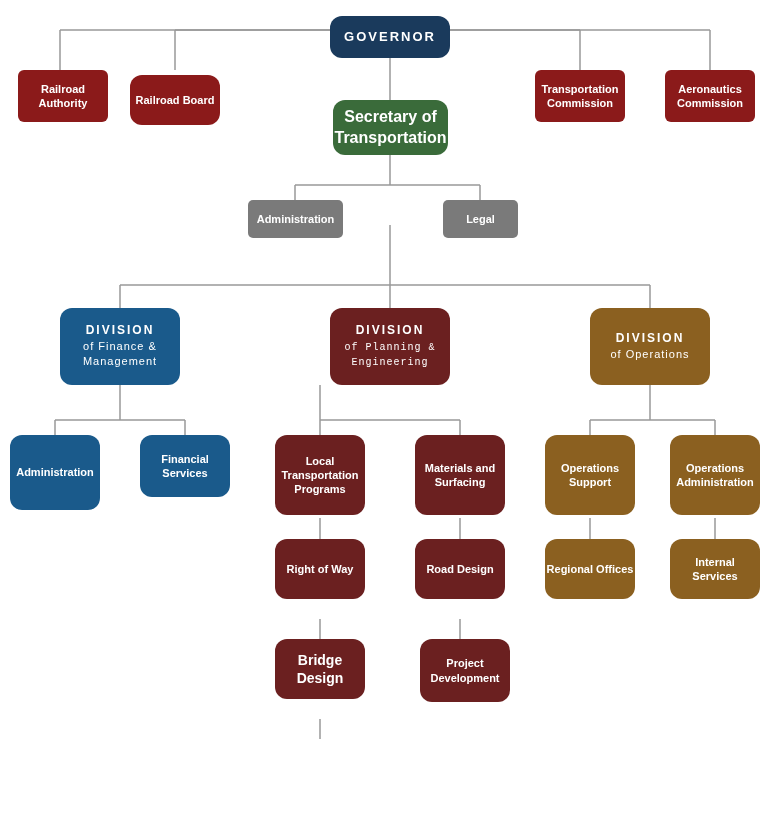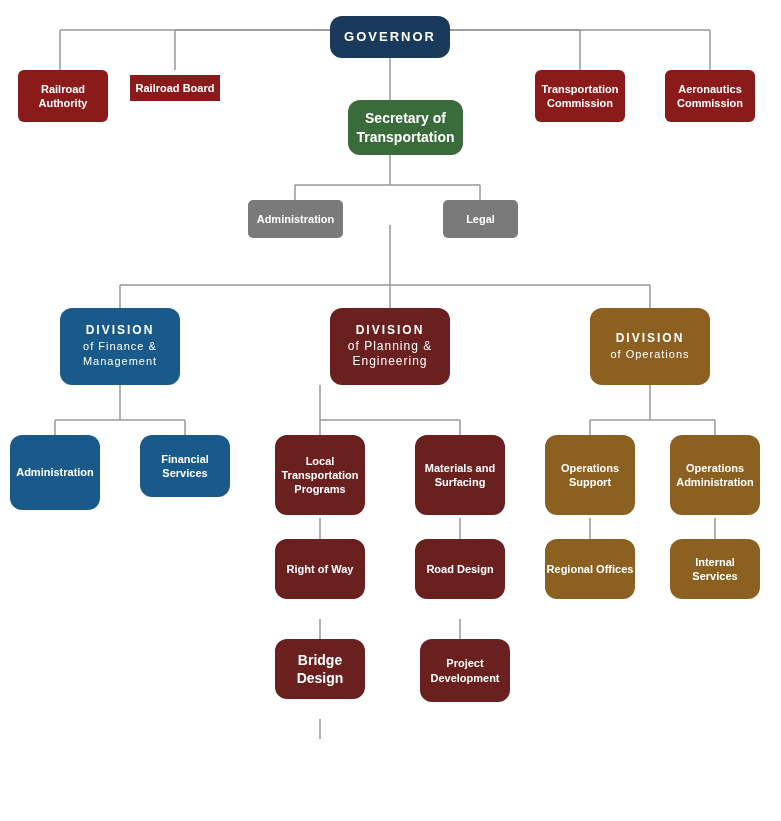--- a/index.html
+++ b/index.html
@@ -111,50 +111,50 @@
   </svg>
 
   <div class="node navy" style="width:120px;height:42px;left:330px;top:16px;letter-spacing:2px;font-size:13px;">
     <span>GOVERNOR</span>
   </div>
 
   <div class="node dark-red" style="width:90px;height:52px;left:18px;top:70px;font-size:11px;border-radius:6px;text-align:center;">
     <span>Railroad<br>Authority</span>
   </div>
 
-  <div class="node dark-red" style="width:90px;height:26px;left:130px;top:75px;font-size:11px;border-radius:0;">
+  <div class="node dark-red" style="width:90px;height:50px;left:130px;top:75px;font-size:11px;border-radius:12px;">
     <span>Railroad Board</span>
   </div>
 
   <div class="node dark-red" style="width:90px;height:52px;left:535px;top:70px;font-size:11px;border-radius:6px;">
     <span>Transportation<br>Commission</span>
   </div>
 
   <div class="node dark-red" style="width:90px;height:52px;left:665px;top:70px;font-size:11px;border-radius:6px;">
     <span>Aeronautics<br>Commission</span>
   </div>
 
-  <div class="node green" style="width:115px;height:55px;left:333px;top:100px;font-size:14px;margin-left:15px;">
+  <div class="node green" style="width:115px;height:55px;left:333px;top:100px;font-size:16px;">
     <span>Secretary of<br>Transportation</span>
   </div>
 
   <div class="node gray" style="width:95px;height:38px;left:248px;top:200px;font-size:11px;border-radius:5px;">
     <span>Administration</span>
   </div>
 
   <div class="node gray" style="width:75px;height:38px;left:443px;top:200px;font-size:11px;border-radius:5px;">
     <span>Legal</span>
   </div>
 
   <div class="node blue" style="width:120px;height:77px;left:60px;top:308px;font-size:12px;letter-spacing:1px;">
     <span><span style="letter-spacing:2px;font-size:12px;">DIVISION</span><br><span style="font-weight:normal;font-size:11px;">of Finance &amp;<br>Management</span></span>
   </div>
 
   <div class="node maroon" style="width:120px;height:77px;left:330px;top:308px;font-size:12px;letter-spacing:1px;">
-    <span><span style="letter-spacing:2px;font-size:12px;">DIVISION</span><br><span style="font-weight:normal;font-size:12px;">of Planning &amp;<br>Engineering</span></span>
+    <span><span style="letter-spacing:2px;font-size:12px;">DIVISION</span><br><span style="font-weight:normal;font-size:10px;font-family:Liberation Mono, monospace;">of Planning &amp;<br>Engineering</span></span>
   </div>
 
   <div class="node brown" style="width:120px;height:77px;left:590px;top:308px;font-size:12px;letter-spacing:1px;">
     <span><span style="letter-spacing:2px;font-size:12px;">DIVISION</span><br><span style="font-weight:normal;font-size:11px;">of Operations</span></span>
   </div>
 
   <div class="node blue" style="width:90px;height:75px;left:10px;top:435px;font-size:11px;">
     <span>Administration</span>
   </div>
 

